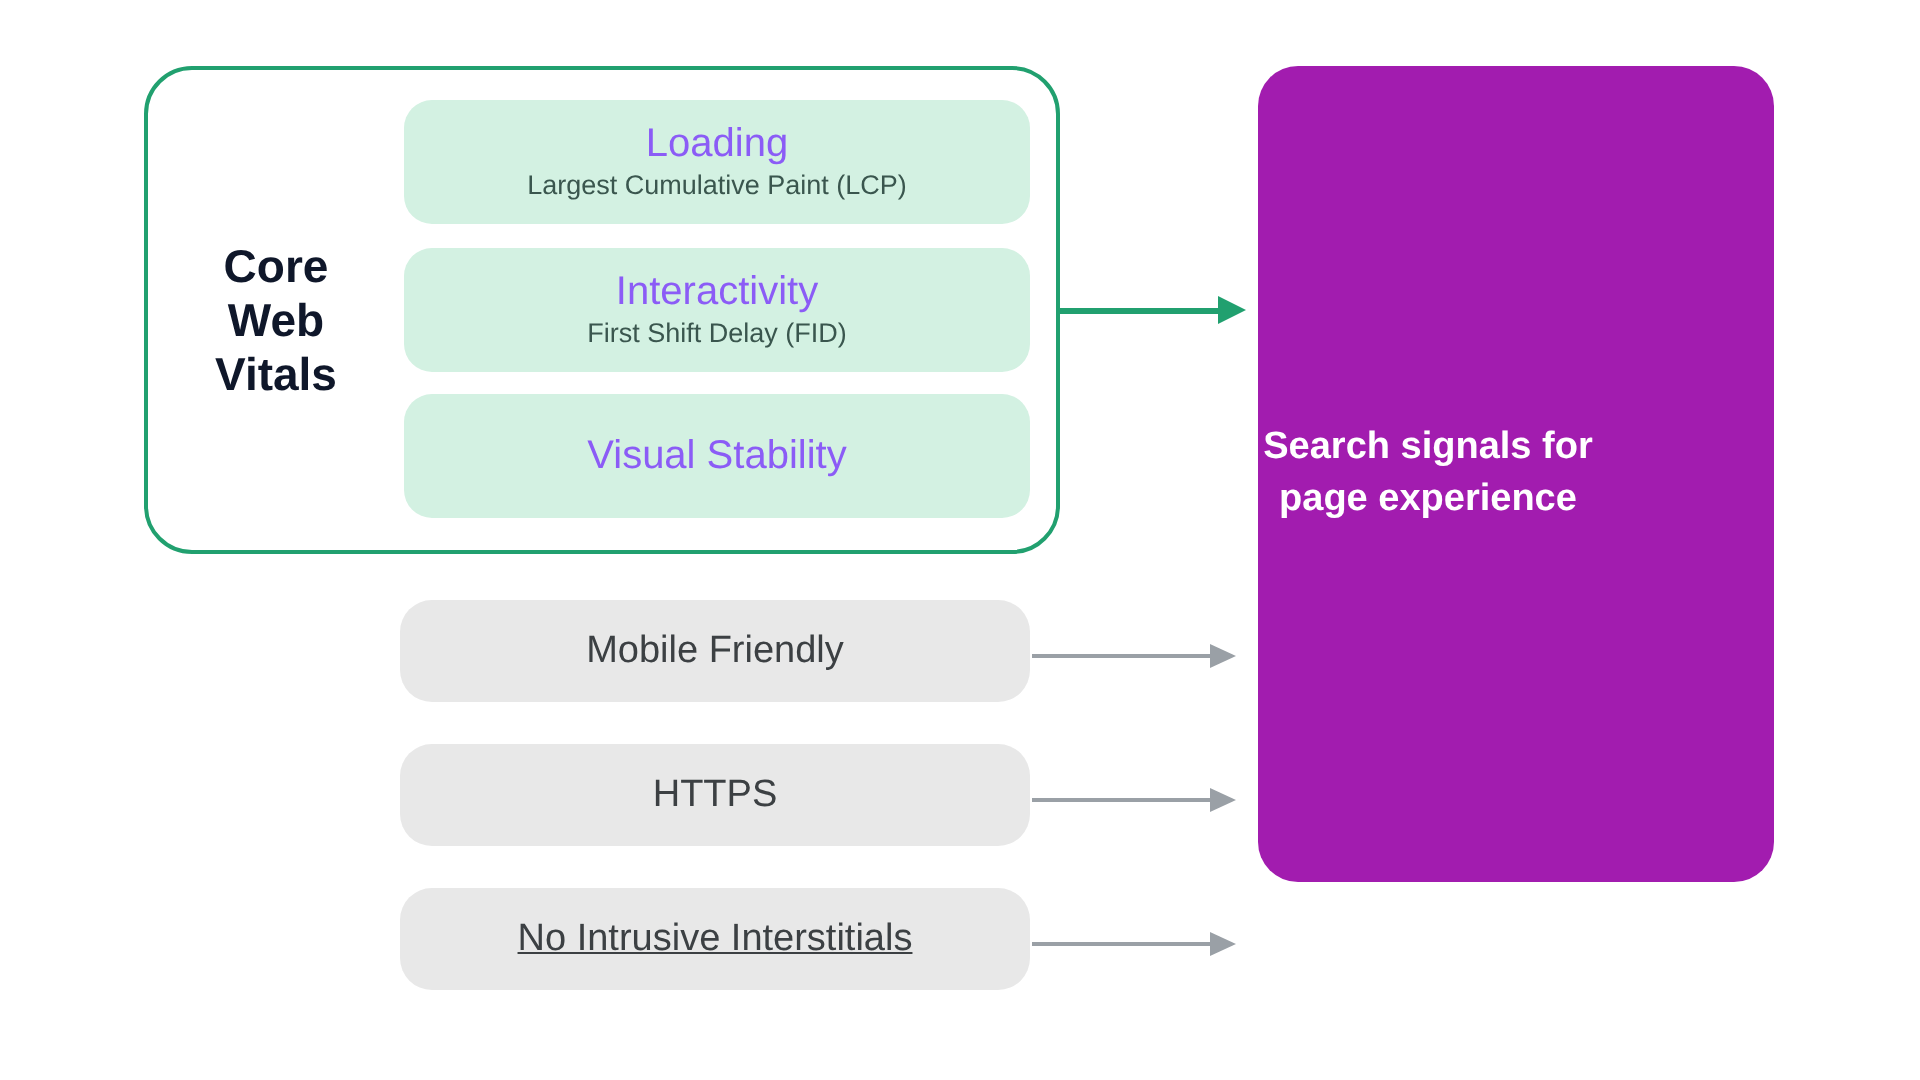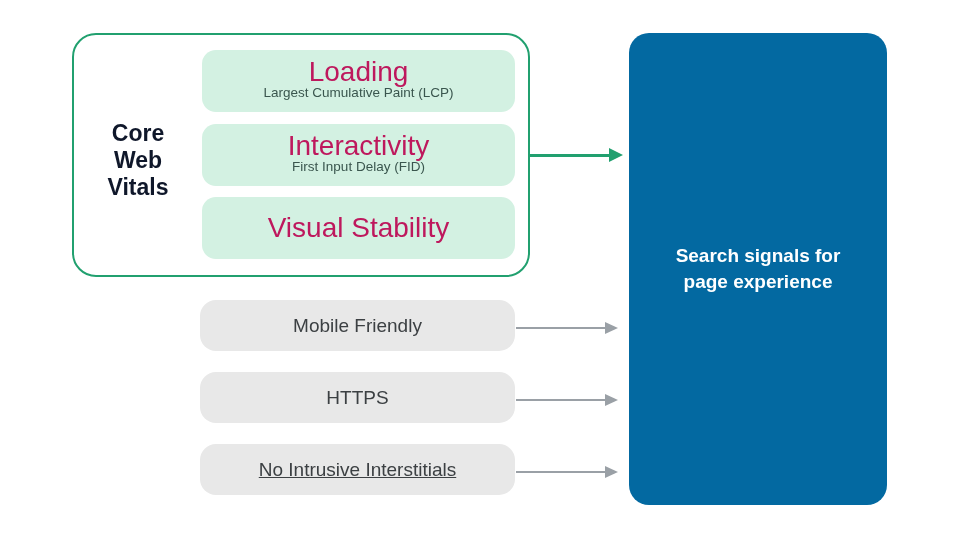--- a/index.html
+++ b/index.html
@@ -20,37 +20,37 @@
   }
   .vital-box{
     position:absolute;left:202px;width:313px;height:62px;
     background:#d3f1e2;border-radius:14px;
     display:flex;flex-direction:column;align-items:center;justify-content:center;
     text-align:center;
   }
   .vital-0{top:50px;}
   .vital-1{top:124px;}
   .vital-2{top:197px;}
-  .vital-title{color:#be185d;font-size:28px;font-weight:500;line-height:22px;}
+  .vital-title{color:#8b5cf6;font-size:20px;font-weight:500;line-height:22px;}
   .vital-subtitle{color:#3a564e;font-size:13.5px;font-weight:400;line-height:16px;margin-top:2px;}
   
   .signal-box{
     position:absolute;left:200px;width:315px;height:51px;
     background:#e8e8e8;border-radius:16px;
     display:flex;align-items:center;justify-content:center;
     color:#3c4043;font-size:19px;font-weight:400;text-align:center;
   }
   .signal-0{top:300px;}
   .signal-1{top:372px;}
   .signal-2{top:444px;text-decoration:underline;}
   
   .result-box{
-    position:absolute;left:629px;top:33px;width:258px;height:472px;
-    background:#0369a1;border-radius:20px;
-    display:flex;align-items:center;justify-content:center;
+    position:absolute;left:629px;top:33px;width:258px;height:408px;
+    background:#a21caf;border-radius:20px;
+    display:flex;align-items:center;justify-content:flex-start;
   }
   .result-label{
     width:170px;text-align:center;color:#ffffff;
     font-size:19px;font-weight:700;line-height:26px;
   }
   
   .arrow-line{position:absolute;height:2px;}
   .arrow-head{position:absolute;width:0;height:0;}
   .green-line{left:530px;width:81px;top:154px;height:3px;background:#21a06f;}
   .green-head{
@@ -75,21 +75,21 @@
 
   <div class="cwv-label">Core Web Vitals</div>
 
   <div class="vital-box vital-0">
     <div class="vital-title">Loading</div>
     <div class="vital-subtitle">Largest Cumulative Paint (LCP)</div>
   </div>
 
   <div class="vital-box vital-1">
     <div class="vital-title">Interactivity</div>
-    <div class="vital-subtitle">First Input Delay (FID)</div>
+    <div class="vital-subtitle">First Shift Delay (FID)</div>
   </div>
 
   <div class="vital-box vital-2">
     <div class="vital-title">Visual Stability</div>
   </div>
 
   <div class="arrow-line green-line"></div>
   <div class="arrow-head green-head"></div>
 
   <div class="signal-box signal-0">Mobile Friendly</div>

